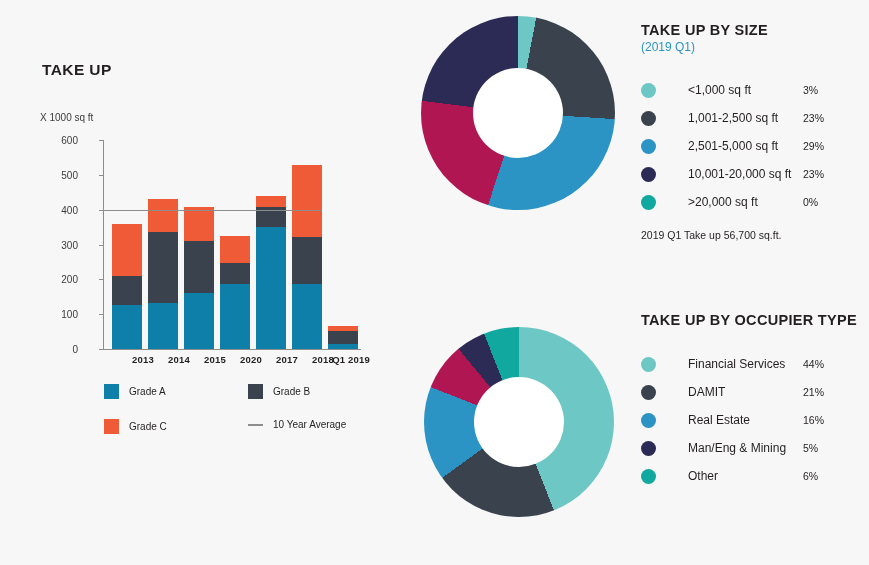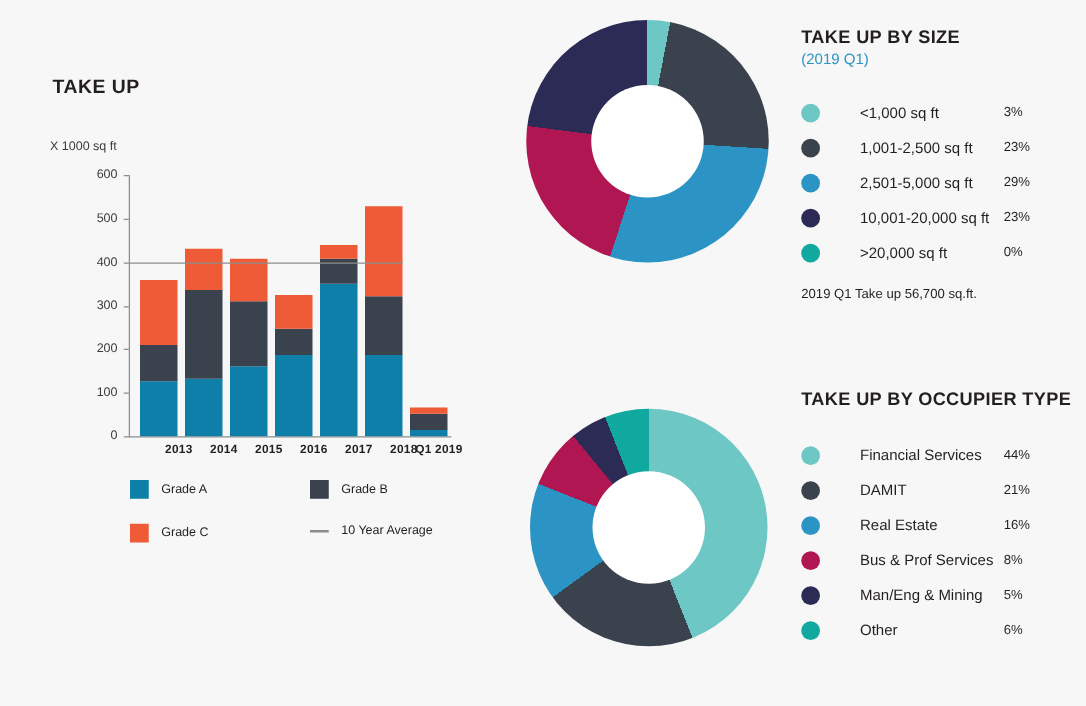--- a/index.html
+++ b/index.html
@@ -52,21 +52,21 @@
     background: #8d8d8d;
   }
   #x-axis-line {
     position: absolute;
     left: 103px; top: 349px;
     width: 258px; height: 1px;
     background: #8d8d8d;
   }
   .y-tick-label {
     position: absolute;
-    right: 0;
+    right: 16px;
     width: 46px;
     text-align: right;
     font-size: 10px;
     color: #3b3b3b;
     transform: translateY(-50%);
   }
   .y-tick-mark {
     position: absolute;
     left: 99px;
     width: 4px; height: 1px;
@@ -250,21 +250,21 @@
         <div class="bar-seg" style="background: rgb(14, 127, 168); height: 5.225px; bottom: 0px;"></div>
         <div class="bar-seg" style="background: rgb(58, 66, 77); height: 12.8883px; bottom: 5.225px;"></div>
         <div class="bar-seg" style="background: rgb(238, 91, 54); height: 5.225px; bottom: 18.1133px;"></div>
       </div>
     </div>
   <div id="avg-line" style="top: 209.667px; background: rgb(141, 141, 141);"></div>
   <div id="x-labels">
       <div class="x-tick-label" style="left: 100px; width: 54px;">2013</div>
       <div class="x-tick-label" style="left: 136px; width: 54px;">2014</div>
       <div class="x-tick-label" style="left: 172px; width: 54px;">2015</div>
-      <div class="x-tick-label" style="left: 208px; width: 54px;">2016</div>
+      <div class="x-tick-label" style="left: 208px; width: 54px;">2020</div>
       <div class="x-tick-label" style="left: 244px; width: 54px;">2017</div>
       <div class="x-tick-label" style="left: 280px; width: 54px;">2018</div>
       <div class="x-tick-label" style="left: 316px; width: 54px;">Q1 2019</div>
     </div>
 
   <div id="bar-legend">
     <div class="legend-row" style="left:0; top:0;">
       <span class="legend-swatch" style="background: rgb(14, 127, 168);"></span>
       <span>Grade A</span>
     </div>
@@ -334,25 +334,20 @@
         <span class="dot" style="background: rgb(58, 66, 77);"></span>
         <span class="legend-label">DAMIT</span>
         <span class="legend-value">21%</span>
       </div>
       <div class="legend-item">
         <span class="dot" style="background: rgb(43, 148, 196);"></span>
         <span class="legend-label">Real Estate</span>
         <span class="legend-value">16%</span>
       </div>
       <div class="legend-item">
-        <span class="dot" style="background: rgb(176, 22, 82);"></span>
-        <span class="legend-label">Bus &amp; Prof Services</span>
-        <span class="legend-value">8%</span>
-      </div>
-      <div class="legend-item">
         <span class="dot" style="background: rgb(43, 43, 85);"></span>
         <span class="legend-label">Man/Eng &amp; Mining</span>
         <span class="legend-value">5%</span>
       </div>
       <div class="legend-item">
         <span class="dot" style="background: rgb(17, 168, 160);"></span>
         <span class="legend-label">Other</span>
         <span class="legend-value">6%</span>
       </div>
     </div>

